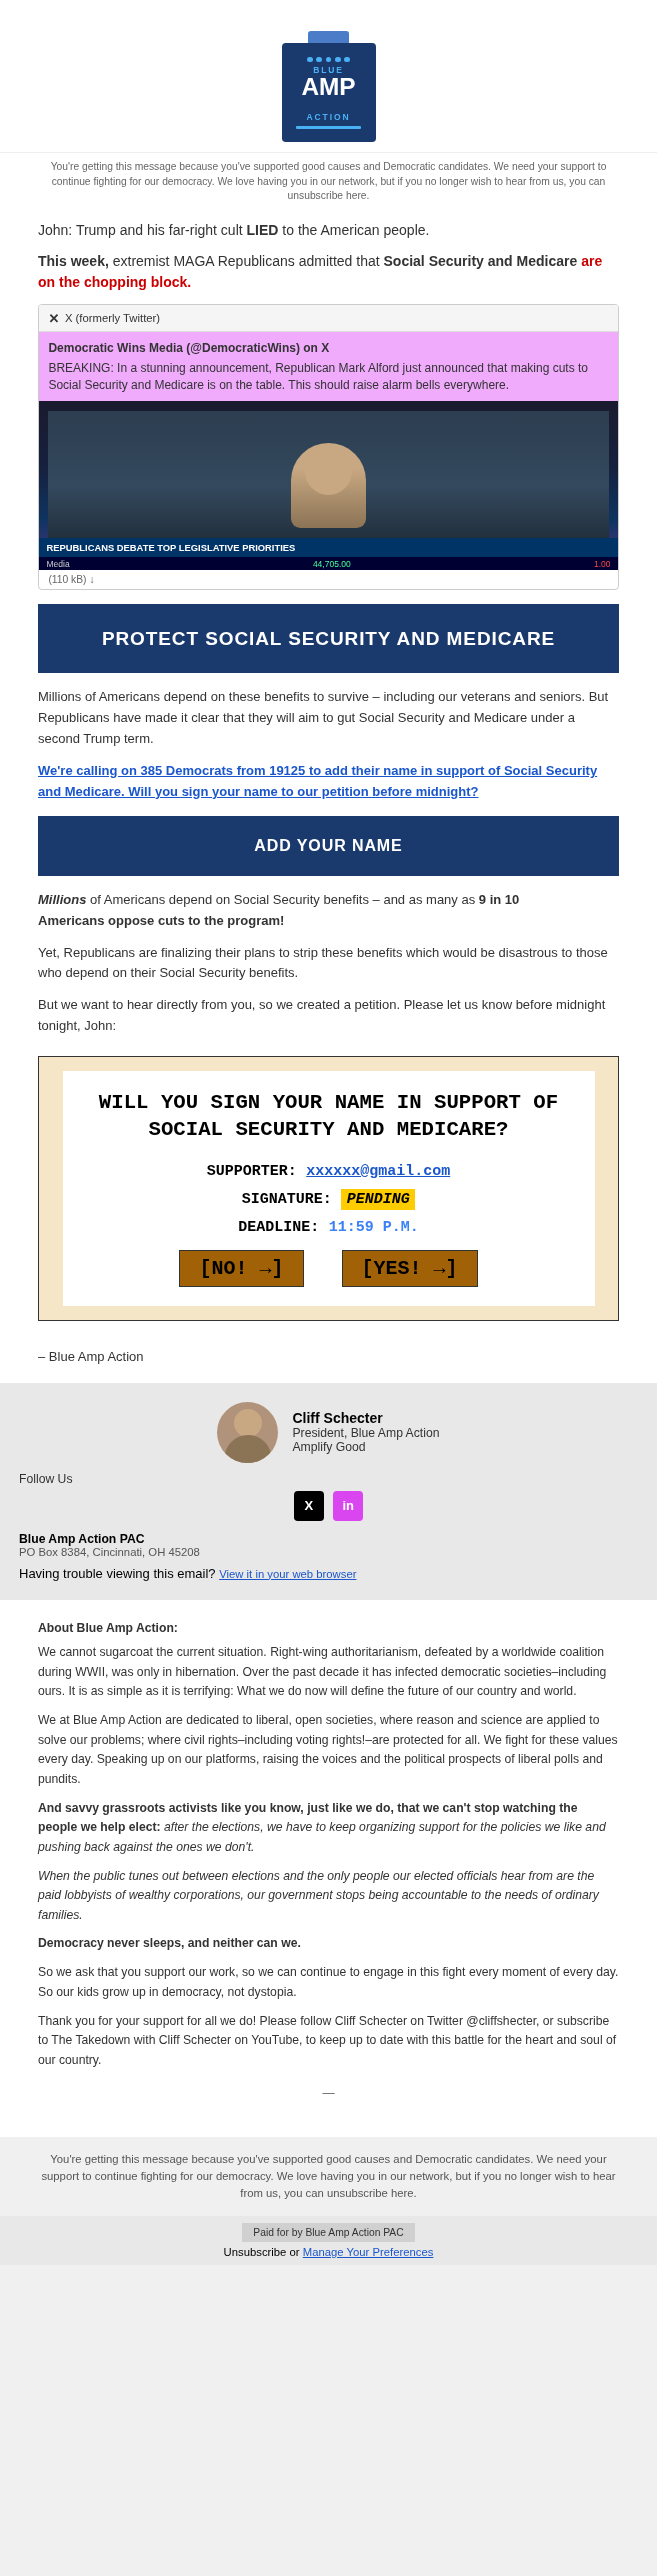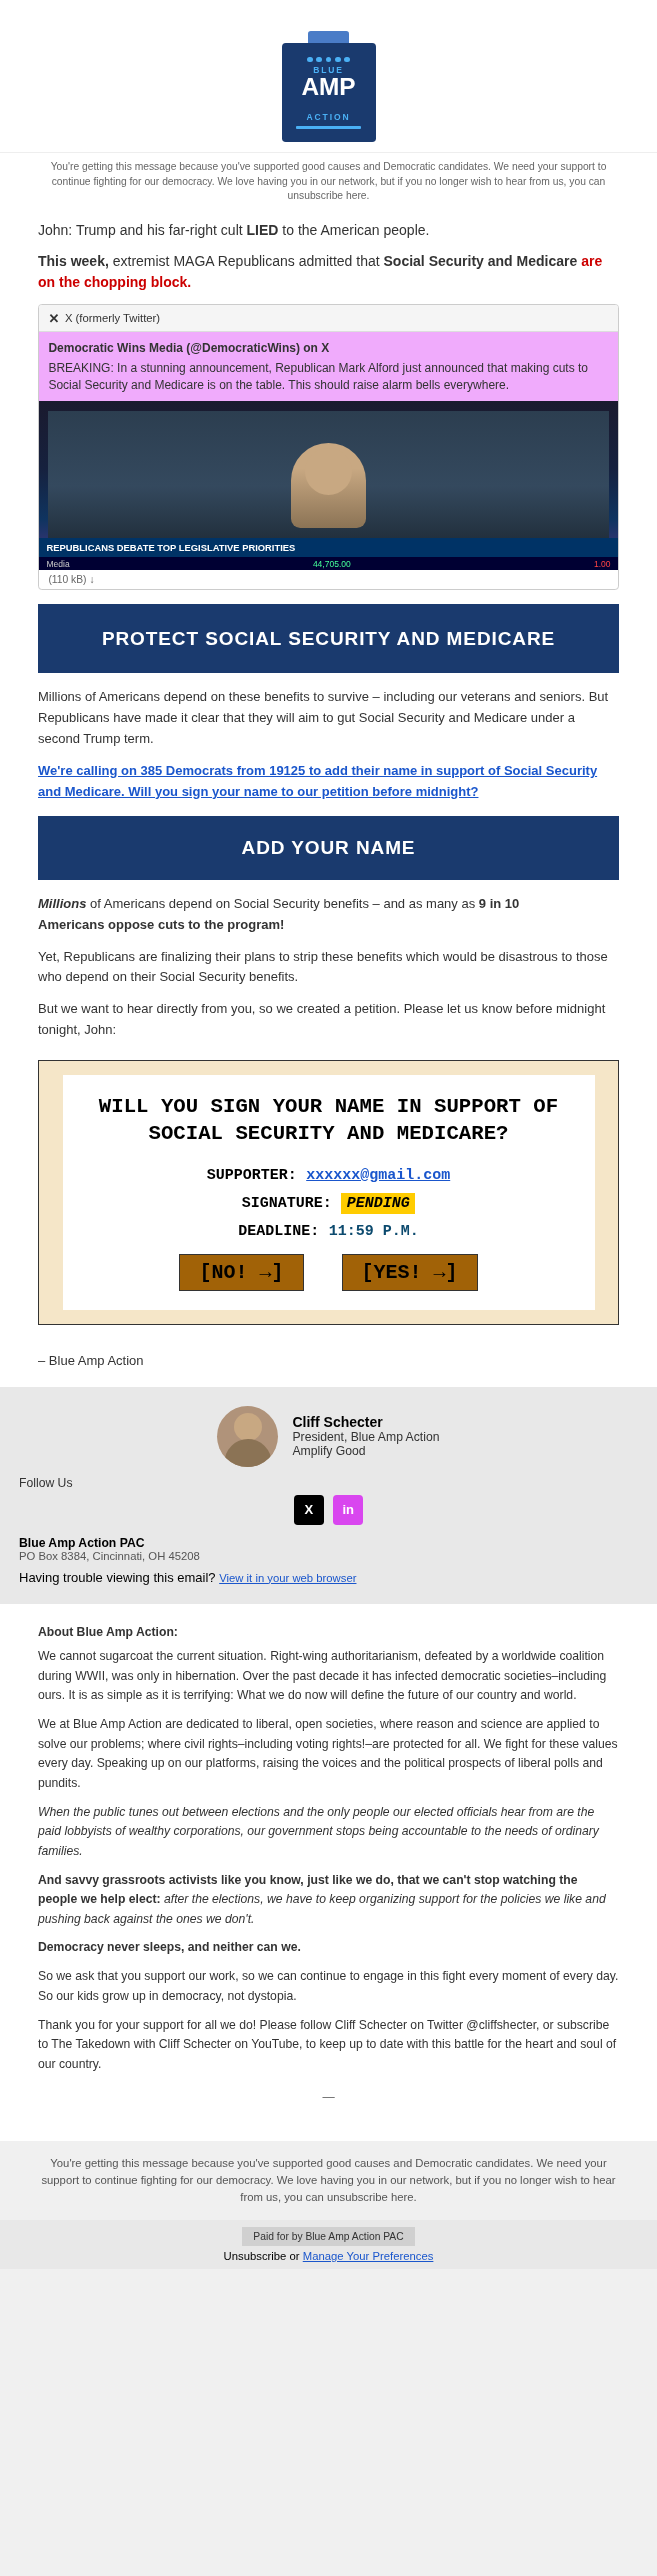--- a/index.html
+++ b/index.html
@@ -146,21 +146,21 @@
 
     
     .add-name-section {
       background: #1a3a6e;
       padding: 20.7px 19px;
       text-align: center;
       margin: 14px 0;
     }
     .add-name-button {
       color: #ffffff;
-      font-size: 19px;
+      font-size: 16px;
       font-weight: 700;
       letter-spacing: 0.9px;
       text-transform: uppercase;
     }
 
     
     .petition-box {
       border: 1.9px solid #333;
       margin: 19px 0;
       padding: 0;
@@ -200,21 +200,21 @@
     }
     .petition-pending {
       color: #ffcc00;
       font-weight: 900;
       background: #ffcc00;
       color: #000;
       padding: 1.9px 5.6px;
       font-style: italic;
     }
     .petition-deadline {
-      color: #0c4a6e;
+      color: #3b82f6;
     }
     .petition-buttons {
       display: flex;
       justify-content: center;
       gap: 38px;
       margin-top: 14px;
     }
     .petition-btn {
       border: 1.9px solid #333;
       padding: 5.6px 19px;
@@ -544,26 +544,26 @@
     </div>
   </div>
 
   <div class="about-section">
     <div class="about-title">About Blue Amp Action:</div>
 
     <p class="about-text">We cannot sugarcoat the current situation. Right-wing authoritarianism, defeated by a worldwide coalition during WWII, was only in hibernation. Over the past decade it has infected democratic societies–including ours. It is as simple as it is terrifying: What we do now will define the future of our country and world.</p>
     <p class="about-text">We at Blue Amp Action are dedicated to liberal, open societies, where reason and science are applied to solve our problems; where civil rights–including voting rights!–are protected for all. We fight for these values every day. Speaking up on our platforms, raising the voices and the political prospects of liberal polls and pundits.</p>
 
     <p class="about-text">
-      <em>When the public tunes out between elections and the only people our elected officials hear from are the paid lobbyists of wealthy corporations, our government stops being accountable to the needs of ordinary families.</em>
-    </p>
-
-    <p class="about-text">
       <strong>And savvy grassroots activists like you know, just like we do, that we can't stop watching the people we help elect:</strong>
       <em>after the elections, we have to keep organizing support for the policies we like and pushing back against the ones we don't.</em>
+    </p>
+
+    <p class="about-text">
+      <em>When the public tunes out between elections and the only people our elected officials hear from are the paid lobbyists of wealthy corporations, our government stops being accountable to the needs of ordinary families.</em>
     </p>
 
     <p class="about-text">
       <strong>Democracy never sleeps, and neither can we.</strong>
     </p>
 
     <p class="about-text">So we ask that you support our work, so we can continue to engage in this fight every moment of every day. So our kids grow up in democracy, not dystopia.</p>
     <p class="about-text">Thank you for your support for all we do! Please follow Cliff Schecter on Twitter @cliffshecter, or subscribe to The Takedown with Cliff Schecter on YouTube, to keep up to date with this battle for the heart and soul of our country.</p>
 
     <div class="about-divider">—</div>

